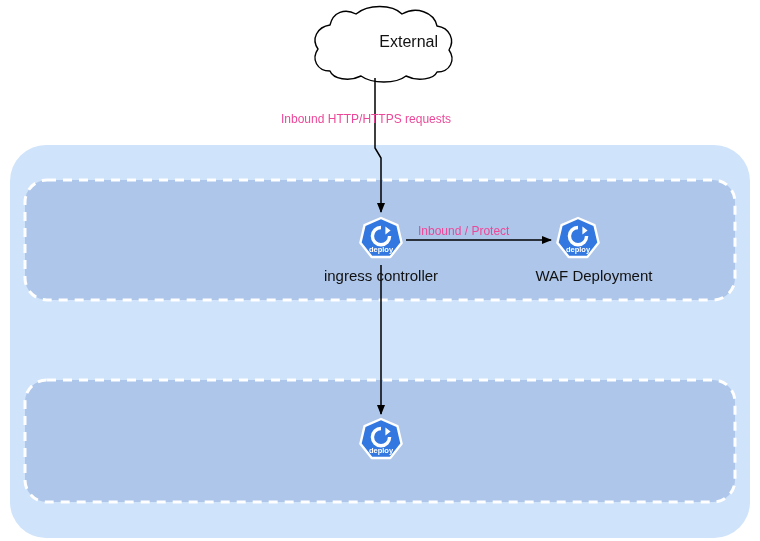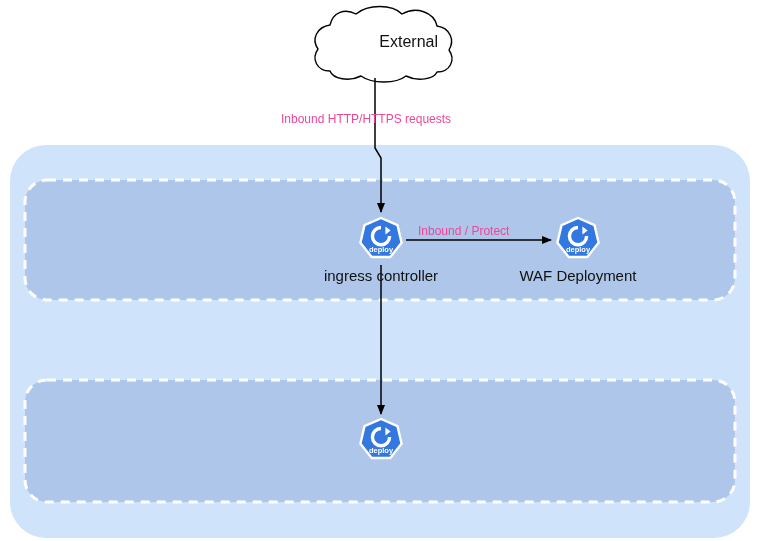--- a/index.html
+++ b/index.html
@@ -115,21 +115,21 @@
 
   <svg style="position:absolute; left:554px; top:216px;" width="48" height="50" viewBox="0 0 48 50" xmlns="http://www.w3.org/2000/svg">
     <polygon points="24,2 40.5,9.2 44.6,26.8 33.3,41 14.7,41 3.4,26.8 7.5,9.2" fill="#3278e0" stroke="#ffffff" stroke-width="2.4" stroke-linejoin="round"></polygon>
     <g>
       <path d="M 24 11.5
                A 8.6 8.6 0 1 0 32.6 20.1" fill="none" stroke="#ffffff" stroke-width="3.4" stroke-linecap="butt"></path>
       <path d="M 28.4 10.6 L 33.6 14.6 L 28.4 18.6 Z" fill="#ffffff"></path>
     </g>
     <text class="icon-caption" x="24" y="36">deploy</text>
   </svg>
-  <div class="node-label" style="left:498px; top:268px; width:160px;">WAF Deployment</div>
+  <div class="node-label" style="left:514px; top:268px; width:160px;">WAF Deployment</div>
 
   <svg style="position:absolute; left:357px; top:417px;" width="48" height="50" viewBox="0 0 48 50" xmlns="http://www.w3.org/2000/svg">
     <polygon points="24,2 40.5,9.2 44.6,26.8 33.3,41 14.7,41 3.4,26.8 7.5,9.2" fill="#3278e0" stroke="#ffffff" stroke-width="2.4" stroke-linejoin="round"></polygon>
     <g>
       <path d="M 24 11.5
                A 8.6 8.6 0 1 0 32.6 20.1" fill="none" stroke="#ffffff" stroke-width="3.4" stroke-linecap="butt"></path>
       <path d="M 28.4 10.6 L 33.6 14.6 L 28.4 18.6 Z" fill="#ffffff"></path>
     </g>
     <text class="icon-caption" x="24" y="36">deploy</text>
   </svg>

